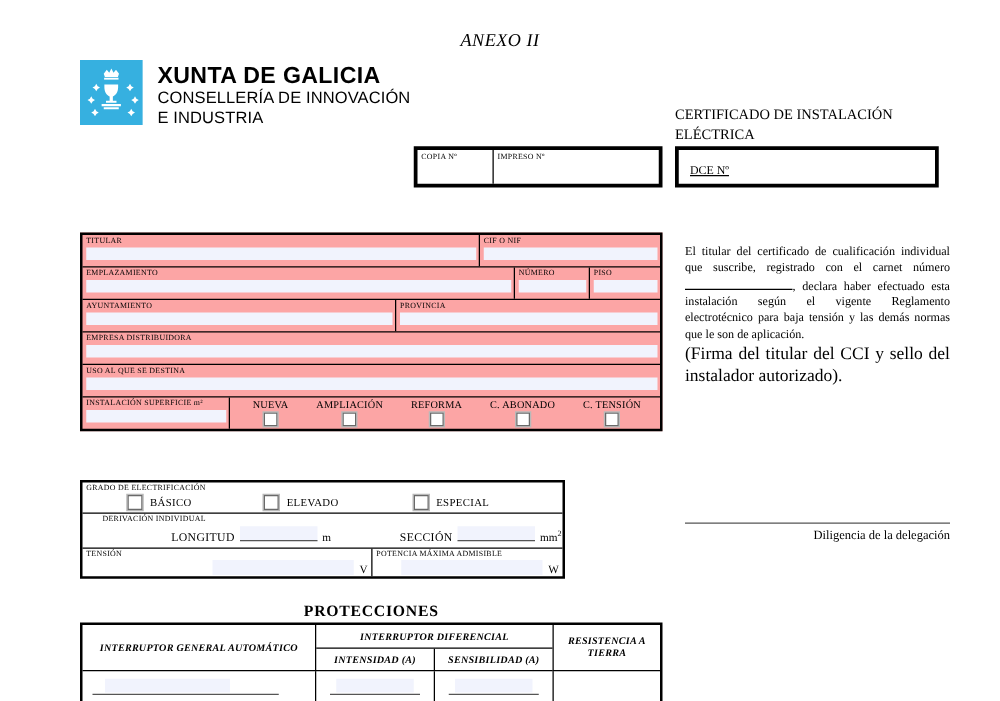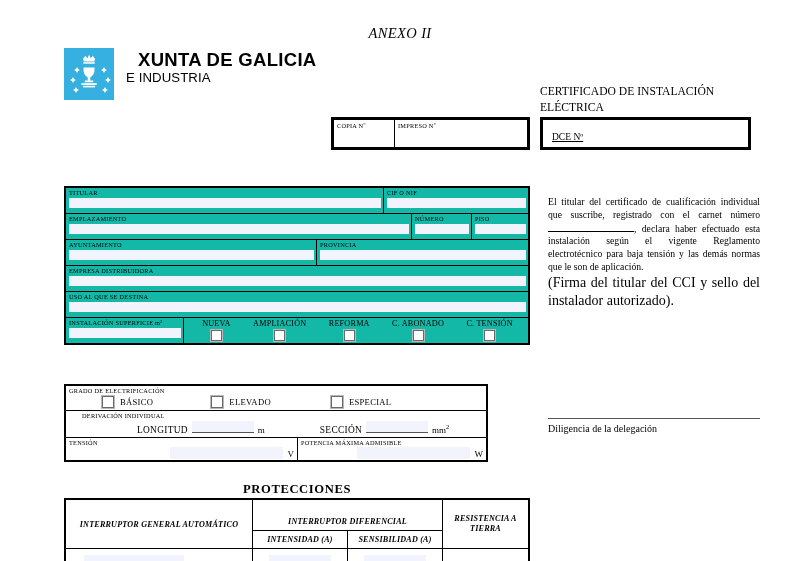--- a/index.html
+++ b/index.html
@@ -44,21 +44,20 @@
   #logo-words {
     margin-left: 12px;
     font-family: "Liberation Sans", sans-serif;
     line-height: 1.16;
     padding-top: 1px;
   }
   #org-name {
     font-size: 18.5px;
     font-weight: bold;
     letter-spacing: 0.3px;
-    margin-left: 12px;
   }
   .org-sub {
     font-size: 13.2px;
     letter-spacing: 0.1px;
   }
 
   
   #cert-heading {
     position: absolute;
     left: 540px; top: 84px;
@@ -99,21 +98,21 @@
     text-decoration: underline;
   }
 
   
   #main-form {
     position: absolute;
     left: 64px; top: 186px;
     width: 466px;
     border: 2.5px solid #000;
     box-sizing: border-box;
-    background: #14b8a6;
+    background: #fca5a5;
   }
   .frow {
     display: flex;
     border-bottom: 1.3px solid #000;
     box-sizing: border-box;
   }
   .frow.last { border-bottom: none; }
   .fcell {
     box-sizing: border-box;
     position: relative;
@@ -211,35 +210,35 @@
     font-size: 14px;
     line-height: 1.32;
     text-align: justify;
   }
 
   
   #diligencia {
     position: absolute;
     left: 548px; top: 418px;
     width: 212px;
-    text-align: left;
+    text-align: right;
   }
   #diligencia-rule {
     border-top: 1px solid #555;
     margin-bottom: 4px;
   }
   #diligencia-text {
     font-size: 10px;
   }
 
   
   #grado-form {
     position: absolute;
     left: 64px; top: 384px;
-    width: 424px;
+    width: 388px;
     border: 2.5px solid #000;
     box-sizing: border-box;
     background: #fff;
   }
   #grado-row {
     border-bottom: 1.3px solid #000;
     padding: 1px 0 2px 3px;
   }
   #grado-checks {
     display: flex;
@@ -335,21 +334,21 @@
     width: 186px;
     display: flex; align-items: center; justify-content: center;
     padding: 0 3px;
   }
   #ph-dif {
     width: 190px;
     display: flex; flex-direction: column;
   }
   #ph-dif-top {
     border-bottom: 1.3px solid #000;
-    padding: 17px 0 4px 0;
+    padding: 5px 0 4px 0;
     text-align: center;
   }
   #ph-dif-bottom { display: flex; }
   .ph-sub {
     box-sizing: border-box;
     flex: 1;
     padding: 4px 0 4px 0;
     text-align: center;
     font-style: italic;
     font-weight: bold;
@@ -424,20 +423,21 @@
             <path d="M3 0 l1.1 1.9 l1.9 1.1 l-1.9 1.1 l-1.1 1.9 l-1.1 -1.9 l-1.9 -1.1 l1.9 -1.1 z"></path>
           </g>
         <g transform="translate(38,39)">
             <path d="M3 0 l1.1 1.9 l1.9 1.1 l-1.9 1.1 l-1.1 1.9 l-1.1 -1.9 l-1.9 -1.1 l1.9 -1.1 z"></path>
           </g>
       </g>
     </svg>
   </div>
   <div id="logo-words">
     <div id="org-name">XUNTA DE GALICIA</div>
+    <div class="org-sub">CONSELLERÍA DE INNOVACIÓN</div>
     <div class="org-sub">E INDUSTRIA</div>
   </div>
 </div>
 
 <div id="cert-heading">
   <div>CERTIFICADO DE INSTALACIÓN</div>
   <div>ELÉCTRICA</div>
 </div>
 
 <div class="thickbox" id="copia-box">

